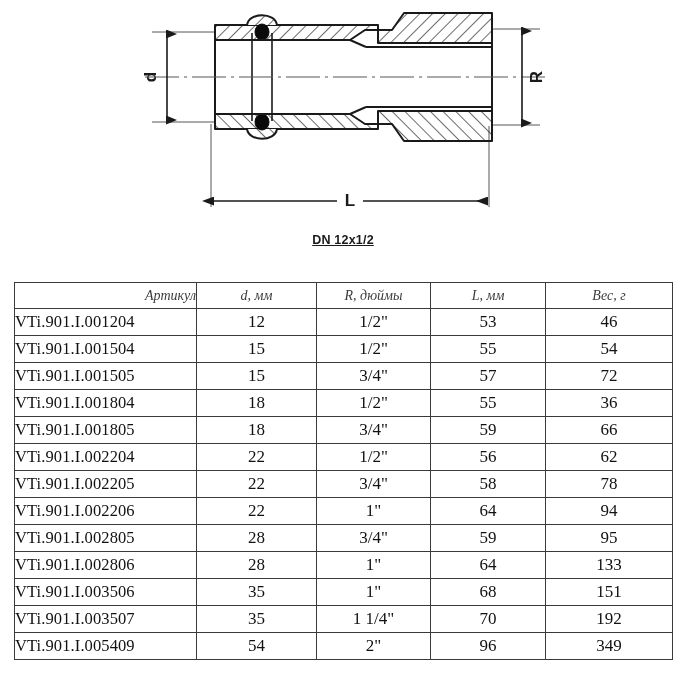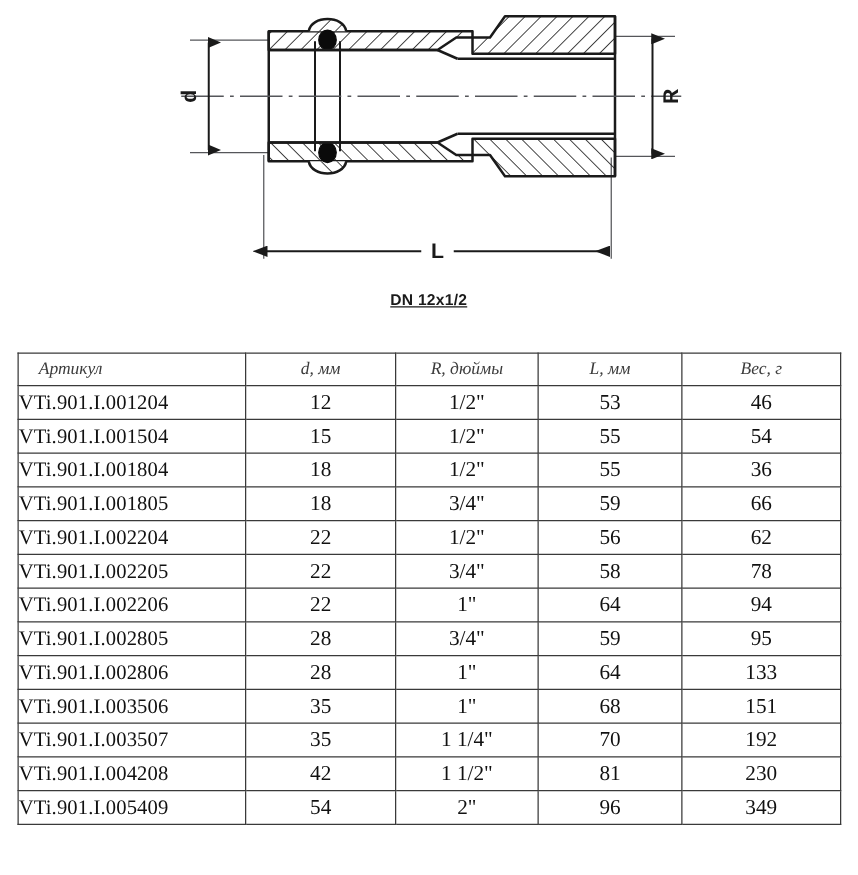--- a/index.html
+++ b/index.html
@@ -69,21 +69,21 @@
   }
   table.spec thead th {
     height: 25px;
     line-height: 25px;
     font-style: italic;
     font-weight: normal;
     font-size: 14px;
     color: #3c3c3c;
   }
   table.spec thead th.art-head {
-    text-align: left;
+    text-align: right;
     padding-left: 16px;
   }
   table.spec tbody td.art {
     text-align: left;
     padding-left: 0;
     font-size: 16.5px;
     letter-spacing: 0.1px;
   }
   .col-art   { width: 182px; }
   .col-d     { width: 120px; }
@@ -233,20 +233,27 @@
           <td>46</td>
         </tr>
         <tr>
           <td class="art">VTi.901.I.001504</td>
           <td>15</td>
           <td>1/2"</td>
           <td>55</td>
           <td>54</td>
         </tr>
         <tr>
+          <td class="art">VTi.901.I.001505</td>
+          <td>15</td>
+          <td>3/4"</td>
+          <td>57</td>
+          <td>72</td>
+        </tr>
+        <tr>
           <td class="art">VTi.901.I.001804</td>
           <td>18</td>
           <td>1/2"</td>
           <td>55</td>
           <td>36</td>
         </tr>
         <tr>
           <td class="art">VTi.901.I.001805</td>
           <td>18</td>
           <td>3/4"</td>
@@ -296,27 +303,20 @@
           <td>151</td>
         </tr>
         <tr>
           <td class="art">VTi.901.I.003507</td>
           <td>35</td>
           <td>1 1/4"</td>
           <td>70</td>
           <td>192</td>
         </tr>
         <tr>
-          <td class="art">VTi.901.I.004208</td>
-          <td>42</td>
-          <td>1 1/2"</td>
-          <td>81</td>
-          <td>230</td>
-        </tr>
-        <tr>
           <td class="art">VTi.901.I.005409</td>
           <td>54</td>
           <td>2"</td>
           <td>96</td>
           <td>349</td>
         </tr>
       </tbody>
   </table>
 </div>
 

